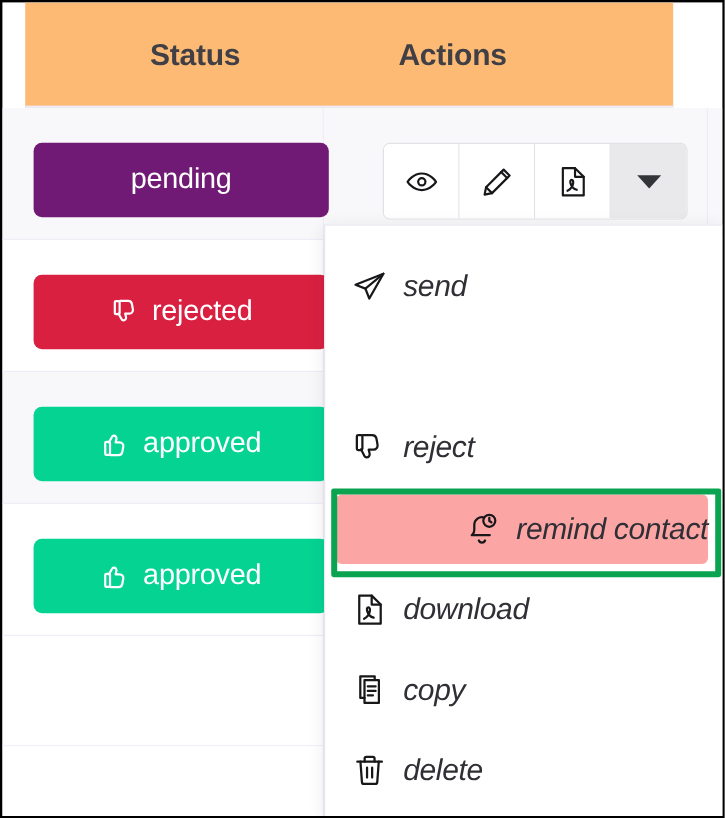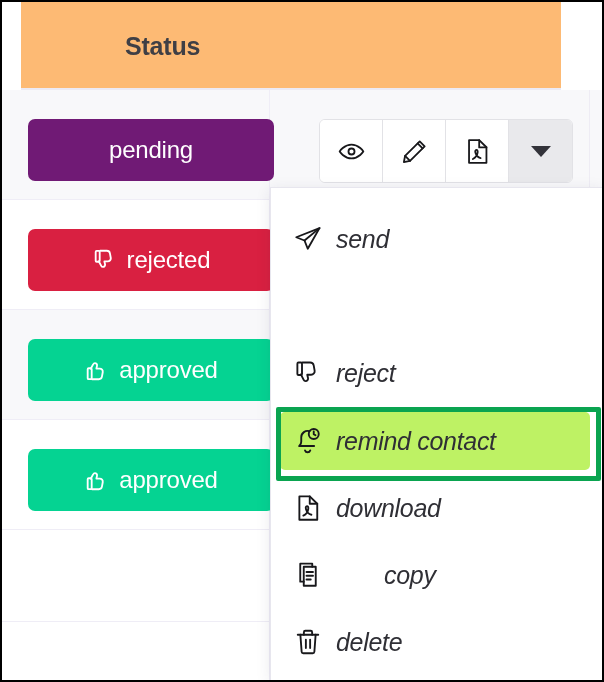--- a/index.html
+++ b/index.html
@@ -188,28 +188,28 @@
   }
   .menu-item .mi-icon svg { display: block; }
   .menu-item .mi-label {
     font-size: 25px;
     color: #2f2f35;
     letter-spacing: -0.3px;
     line-height: 1;
     white-space: nowrap;
     font-style: italic;
   }
-  .mi-highlighted { background: #bef264; }
+  .mi-highlighted { background: #fca5a5; justify-content: flex-end; }
 
   .mi-0 { top: 22px;  }
   .mi-1 { top: 89px;  }
   .mi-2 { top: 156px; }
   .mi-3 { top: 224px; }
   .mi-4 { top: 291px; }
-  .mi-5 { top: 358px; gap: 48px; }
+  .mi-5 { top: 358px; }
   .mi-6 { top: 425px; }
 
   
   .selection-box {
     position: absolute;
     left: 274px;
     top: 405px;
     width: 325px;
     height: 74px;
     border: 5px solid #0aa450;
@@ -219,20 +219,21 @@
   }
 </style>
 </head>
 <body>
 
 <div id="screenshot">
   <div class="table-area">
 
     <div class="thead">
       <div class="th th-status">Status</div>
+      <div class="th th-actions">Actions</div>
     </div>
 
     <div class="row row-0 row-tint row-sep"></div>
     <div class="row row-1 row-plain row-sep"></div>
     <div class="row row-2 row-tint row-sep"></div>
     <div class="row row-3 row-plain row-sep"></div>
     <div class="row row-4 row-plain row-sep"></div>
     <div class="row row-5 row-plain"></div>
 
     <div class="col-divider"></div>

